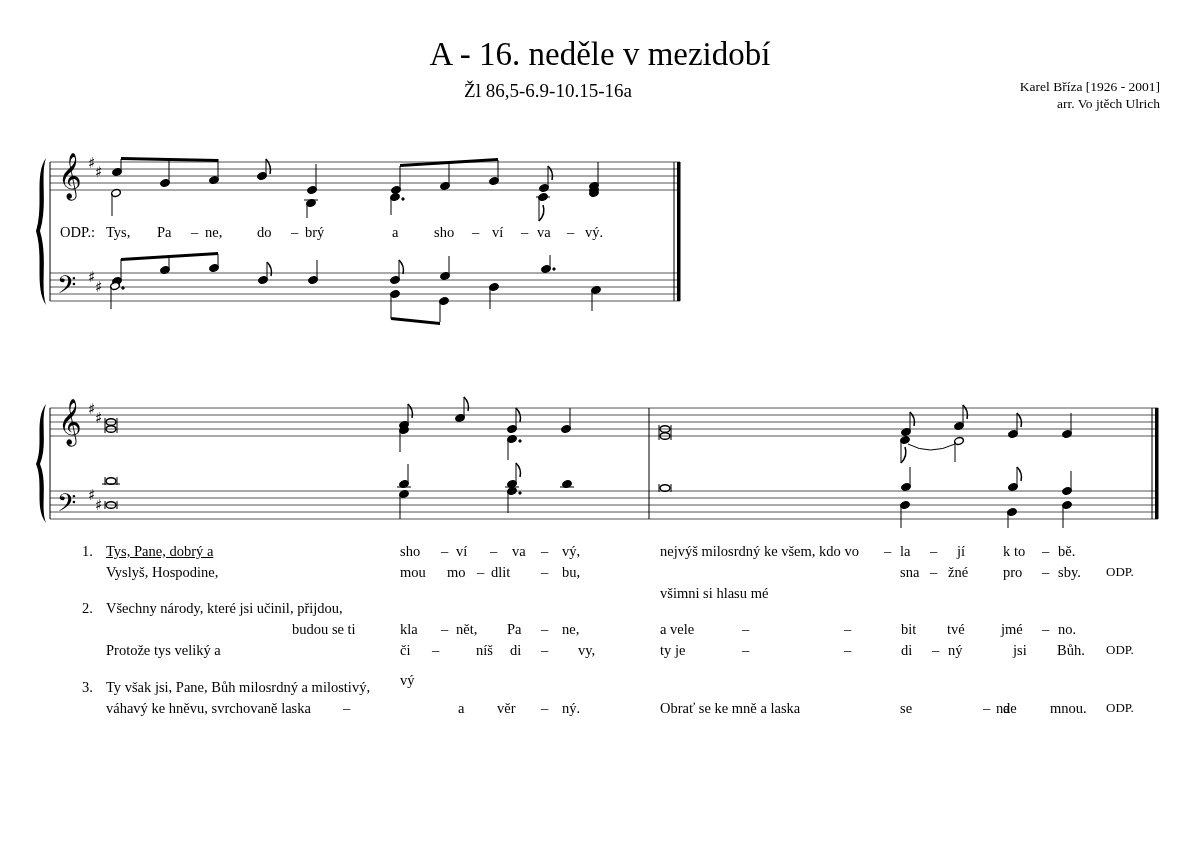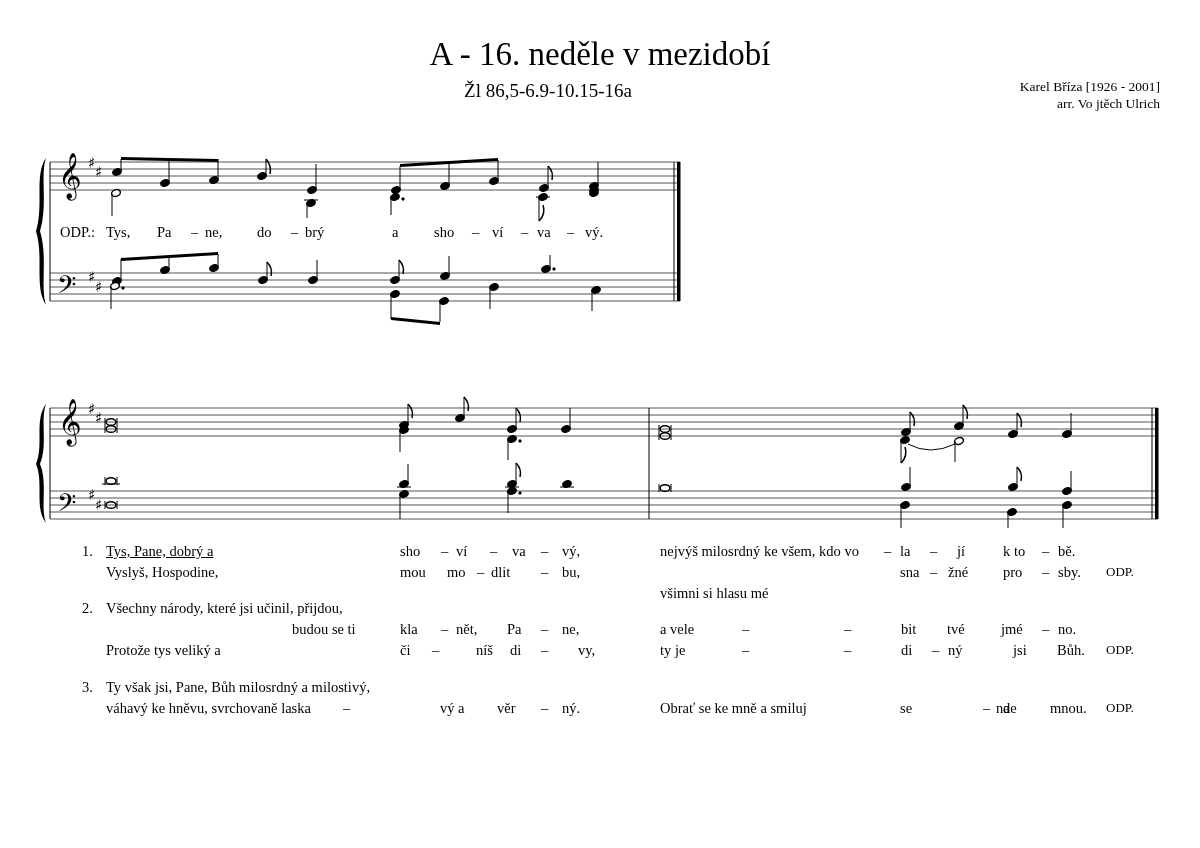--- a/index.html
+++ b/index.html
@@ -351,25 +351,25 @@
     <div class="abs verse" style="left: 901px; top: 642px;">di</div>
     <div class="abs verse" style="left: 932px; top: 642px;">–</div>
     <div class="abs verse" style="left: 948px; top: 642px;">ný</div>
     <div class="abs verse" style="left: 1013px; top: 642px;">jsi</div>
     <div class="abs verse" style="left: 1057px; top: 642px;">Bůh.</div>
     <div class="abs verse" style="left: 1106px; top: 642px; font-size: 13px;">ODP.</div>
     <div class="abs verse" style="left: 82px; top: 679px;">3.</div>
     <div class="abs verse" style="left: 106px; top: 679px;">Ty však jsi, Pane, Bůh milosrdný a milostivý,</div>
     <div class="abs verse" style="left: 106px; top: 700px;">váhavý ke hněvu, svrchovaně laska</div>
     <div class="abs verse" style="left: 343px; top: 700px;">–</div>
-    <div class="abs verse" style="left: 400px; top: 700px; margin-left: 40px;">vý</div>
+    <div class="abs verse" style="left: 400px; top: 672px;">vý</div>
     <div class="abs verse" style="left: 458px; top: 700px;">a</div>
     <div class="abs verse" style="left: 497px; top: 700px;">věr</div>
     <div class="abs verse" style="left: 541px; top: 700px;">–</div>
     <div class="abs verse" style="left: 562px; top: 700px;">ný.</div>
-    <div class="abs verse" style="left: 660px; top: 700px;">Obrať se ke mně a smiluj</div>
+    <div class="abs verse" style="left: 660px; top: 700px;">Obrať se ke mně a laska</div>
     <div class="abs verse" style="left: 900px; top: 700px;">se</div>
     <div class="abs verse" style="left: 952px; top: 700px; margin-left: 44px;">na</div>
     <div class="abs verse" style="left: 983px; top: 700px;">–</div>
     <div class="abs verse" style="left: 1003px; top: 700px;">de</div>
     <div class="abs verse" style="left: 1050px; top: 700px;">mnou.</div>
     <div class="abs verse" style="left: 1106px; top: 700px; font-size: 13px;">ODP.</div>
   </div>
 
 </body></html>

